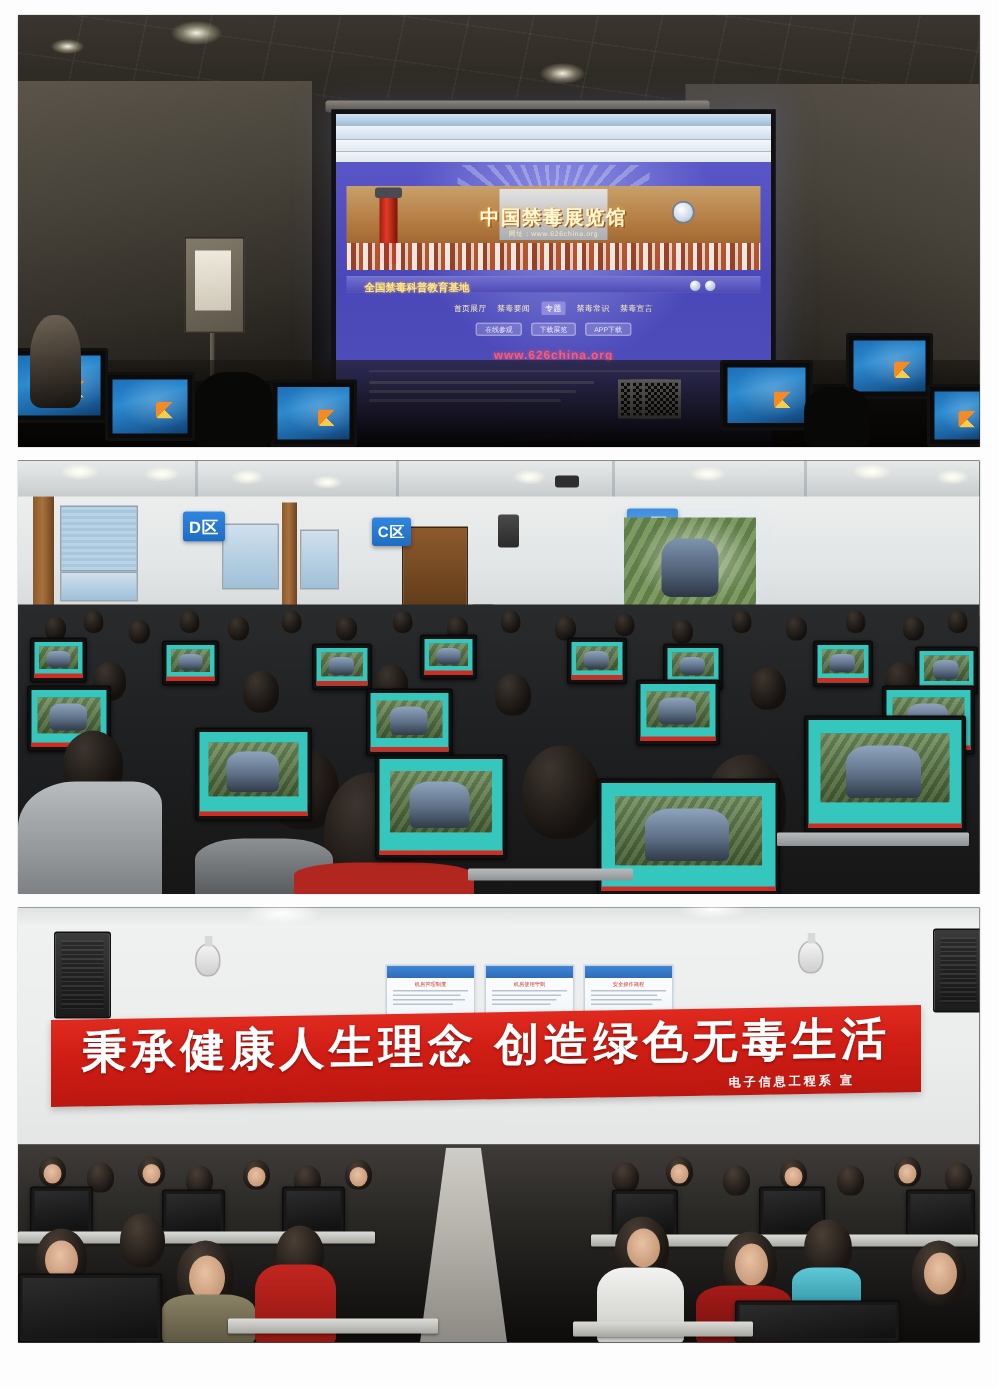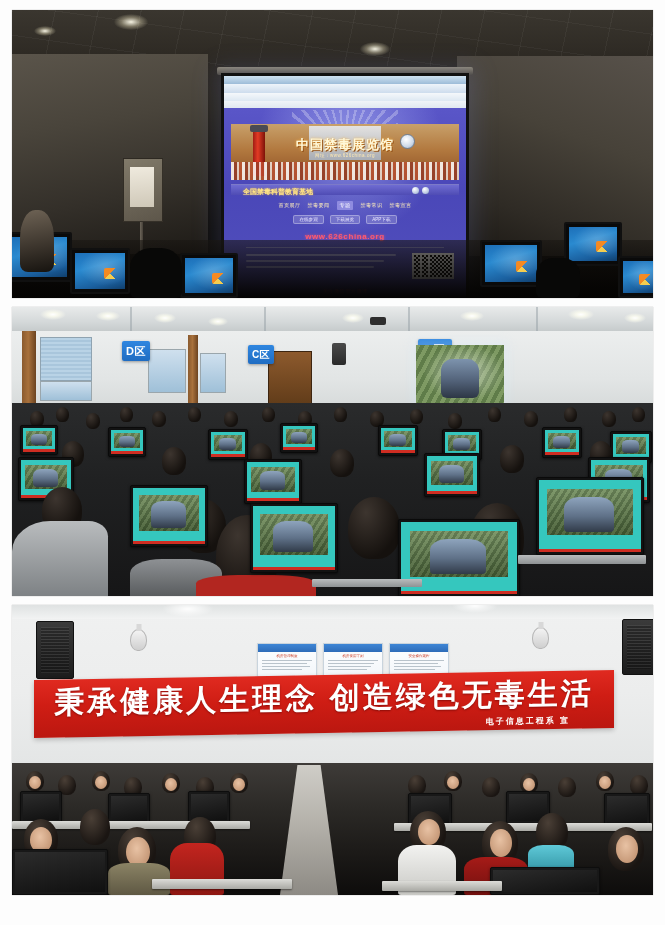--- a/index.html
+++ b/index.html
@@ -68,21 +68,21 @@
   .p1-panel::after {
     content: ""; position: absolute; left: 6px; top: 8px; right: 8px; bottom: 14px;
     background: linear-gradient(175deg,#efeade,#cfc8b8);
   }
   .p1-panel-pipe {
     position: absolute; left: 128px; top: 212px; width: 3px; height: 60px;
     background: linear-gradient(90deg,#6d665a,#464038);
   }
   
   .p1-screenbox {
-    position: absolute; left: 209px; top: 63px; width: 248px; height: 247px;
+    position: absolute; left: 209px; top: 63px; width: 296px; height: 247px;
     background: #0b0c1c;
     border: 3px solid #111;
     box-shadow: 0 0 22px 6px rgba(120,130,200,.22);
   }
   .p1-screen-roller {
     position: absolute; left: 205px; top: 57px; width: 256px; height: 8px;
     background: linear-gradient(180deg,#8d8777,#4d483e);
     border-radius: 2px;
   }
   .p1-win-title {

